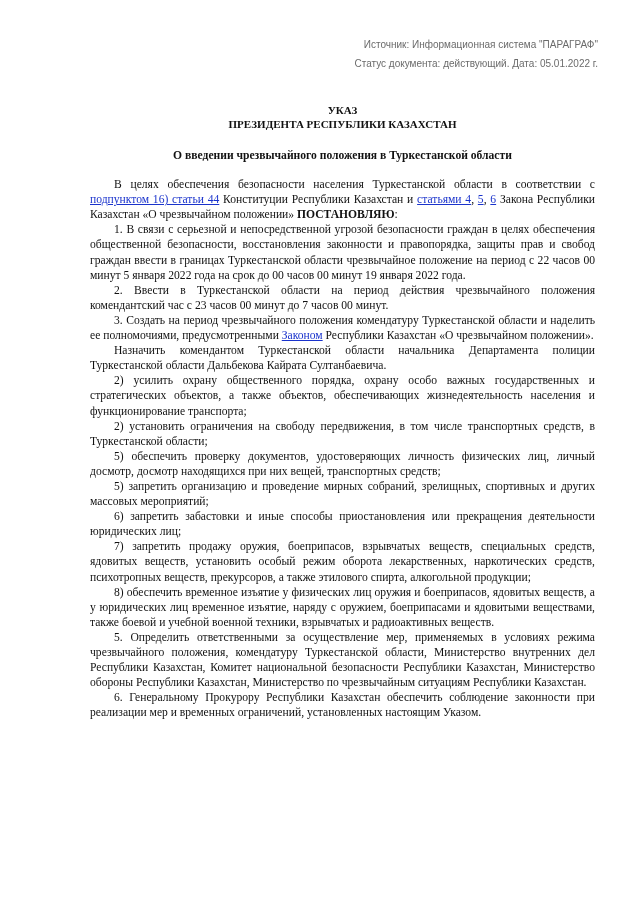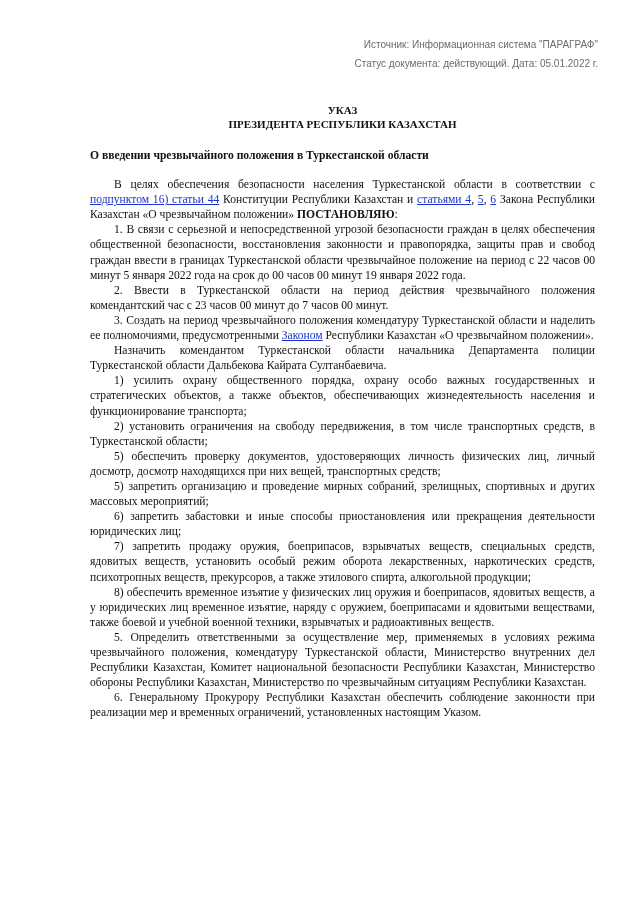--- a/index.html
+++ b/index.html
@@ -37,21 +37,21 @@
     font-size: 11.6px;
     line-height: 15.1px;
   }
   .title {
     text-align: center;
     font-weight: bold;
     font-size: 11px;
     line-height: 14px;
   }
   .subtitle {
-    text-align: left;
+    text-align: center;
     font-weight: bold;
     margin-top: 17px;
     margin-bottom: 14px;
   }
   p {
     margin: 0;
     text-align: justify;
     text-indent: 24px;
   }
   a.link {
@@ -74,21 +74,21 @@
     <div>ПРЕЗИДЕНТА РЕСПУБЛИКИ КАЗАХСТАН</div>
   </div>
   <div class="subtitle">О введении чрезвычайного положения в Туркестанской области</div>
 
   <p><span>В целях обеспечения безопасности населения Туркестанской области в соответствии с </span><a class="link" href="#">подпунктом 16) статьи 44</a><span> Конституции Республики Казахстан и </span><a class="link" href="#">статьями 4</a><span>, </span><a class="link" href="#">5</a><span>, </span><a class="link" href="#">6</a><span> Закона Республики Казахстан «О чрезвычайном положении» </span><b>ПОСТАНОВЛЯЮ</b><span>:</span></p>
 
   <p>1. В связи с серьезной и непосредственной угрозой безопасности граждан в целях обеспечения общественной безопасности, восстановления законности и правопорядка, защиты прав и свобод граждан ввести в границах Туркестанской области чрезвычайное положение на период с 22 часов 00 минут 5 января 2022 года на срок до 00 часов 00 минут 19 января 2022 года.</p>
   <p>2. Ввести в Туркестанской области на период действия чрезвычайного положения комендантский час с 23 часов 00 минут до 7 часов 00 минут.</p>
   <p><span>3. Создать на период чрезвычайного положения комендатуру Туркестанской области и наделить ее полномочиями, предусмотренными </span><a class="link" href="#">Законом</a><span> Республики Казахстан «О чрезвычайном положении».</span></p>
   <p>Назначить комендантом Туркестанской области начальника Департамента полиции Туркестанской области Дальбекова Кайрата Султанбаевича.</p>
-  <p>1) усилить охрану общественного порядка, охрану особо важных государственных и стратегических объектов, а также объектов, обеспечивающих жизнедеятельность населения и функционирование транспорта;</p>
+  <p>2) усилить охрану общественного порядка, охрану особо важных государственных и стратегических объектов, а также объектов, обеспечивающих жизнедеятельность населения и функционирование транспорта;</p>
   <p>2) установить ограничения на свободу передвижения, в том числе транспортных средств, в Туркестанской области;</p>
   <p>5) обеспечить проверку документов, удостоверяющих личность физических лиц, личный досмотр, досмотр находящихся при них вещей, транспортных средств;</p>
   <p>5) запретить организацию и проведение мирных собраний, зрелищных, спортивных и других массовых мероприятий;</p>
   <p>6) запретить забастовки и иные способы приостановления или прекращения деятельности юридических лиц;</p>
   <p>7) запретить продажу оружия, боеприпасов, взрывчатых веществ, специальных средств, ядовитых веществ, установить особый режим оборота лекарственных, наркотических средств, психотропных веществ, прекурсоров, а также этилового спирта, алкогольной продукции;</p>
   <p>8) обеспечить временное изъятие у физических лиц оружия и боеприпасов, ядовитых веществ, а у юридических лиц временное изъятие, наряду с оружием, боеприпасами и ядовитыми веществами, также боевой и учебной военной техники, взрывчатых и радиоактивных веществ.</p>
   <p>5. Определить ответственными за осуществление мер, применяемых в условиях режима чрезвычайного положения, комендатуру Туркестанской области, Министерство внутренних дел Республики Казахстан, Комитет национальной безопасности Республики Казахстан, Министерство обороны Республики Казахстан, Министерство по чрезвычайным ситуациям Республики Казахстан.</p>
   <p>6. Генеральному Прокурору Республики Казахстан обеспечить соблюдение законности при реализации мер и временных ограничений, установленных настоящим Указом.</p>
 </div>
 

